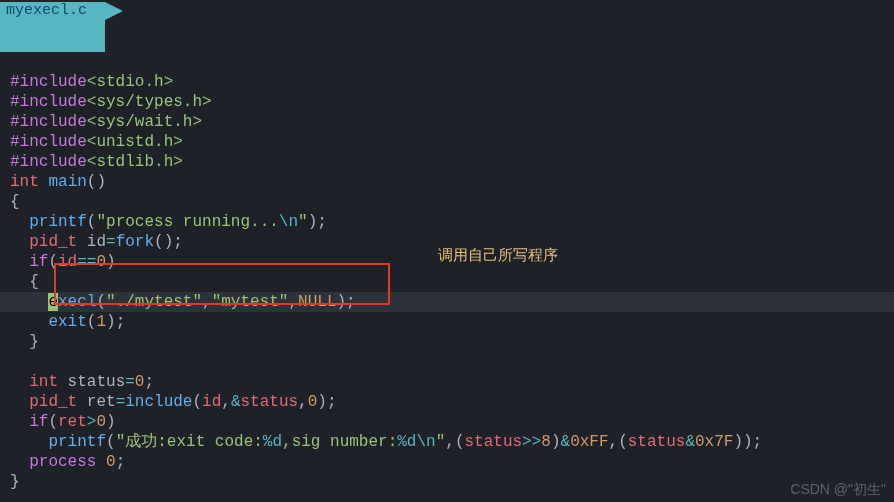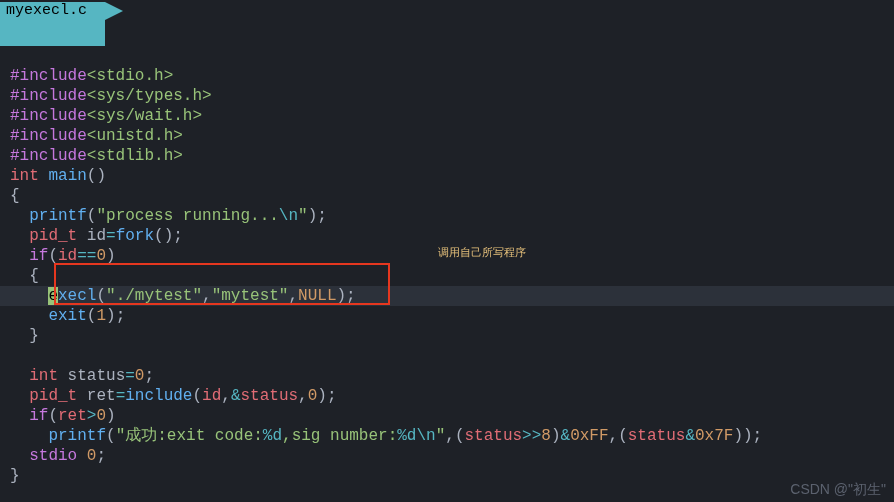--- a/index.html
+++ b/index.html
@@ -11,22 +11,22 @@
     line-height: 1.25;
     width: 894px;
     height: 502px;
     overflow: hidden;
     position: relative;
     color: #abb2bf;
   }
   .tab {
     display: inline-block;
     background: #56b6c2;
-    color: #000000;
-    padding: 0 18px 10px 6px;
+    color: #0c4a6e;
+    padding: 0 18px 16px 6px;
     font-size: 15px;
     position: relative;
     height: 34px;
     line-height: 18px;
   }
   .tab::after {
     content: "";
     position: absolute;
     right: -18px;
     top: 0;
@@ -56,21 +56,21 @@
     border:2px solid #e6371f;
     left:54px; top:263px;
     width:332px; height:38px;
     pointer-events:none;
   }
   .annotation {
     position:absolute;
     left:438px; top:246px;
     color:#e6c07b;
     font-family: "Microsoft YaHei", sans-serif;
-    font-size:11px;
+    font-size:15px;
   }
   .watermark {
     position:absolute;
     right:8px; bottom:4px;
     color:#6b7280;
     font-family: "Microsoft YaHei", sans-serif;
     font-size:14px;
     opacity:0.8;
   }
 </style>
@@ -93,21 +93,21 @@
   <span class="kw-type">pid_t</span><span class="plain"> id</span><span class="op">=</span><span class="fn">fork</span><span class="punct">(</span><span class="punct">)</span><span class="punct">;</span>
   <span class="kw-pre">if</span><span class="punct">(</span><span class="var">id</span><span class="op">==</span><span class="kw-const">0</span><span class="punct">)</span>
   <span class="punct">{</span>
 <div class="hi-line">    <span class="cursor">e</span><span class="fn">xecl</span><span class="punct">(</span><span class="str">"./mytest"</span><span class="punct">,</span><span class="str">"mytest"</span><span class="punct">,</span><span class="kw-const">NULL</span><span class="punct">)</span><span class="punct">;</span></div>    <span class="fn">exit</span><span class="punct">(</span><span class="kw-const">1</span><span class="punct">)</span><span class="punct">;</span>
   <span class="punct">}</span>
 
   <span class="kw-type">int</span><span class="plain"> status</span><span class="op">=</span><span class="kw-const">0</span><span class="punct">;</span>
   <span class="kw-type">pid_t</span><span class="plain"> ret</span><span class="op">=</span><span class="fn">include</span><span class="punct">(</span><span class="var">id</span><span class="punct">,</span><span class="op">&amp;</span><span class="var">status</span><span class="punct">,</span><span class="kw-const">0</span><span class="punct">)</span><span class="punct">;</span>
   <span class="kw-pre">if</span><span class="punct">(</span><span class="var">ret</span><span class="op">&gt;</span><span class="kw-const">0</span><span class="punct">)</span>
     <span class="fn">printf</span><span class="punct">(</span><span class="str">"成功:exit code:</span><span class="esc">%d</span><span class="str">,sig number:</span><span class="esc">%d</span><span class="esc">\n</span><span class="str">"</span><span class="punct">,</span><span class="punct">(</span><span class="var">status</span><span class="op">&gt;&gt;</span><span class="kw-const">8</span><span class="punct">)</span><span class="op">&amp;</span><span class="kw-const">0xFF</span><span class="punct">,</span><span class="punct">(</span><span class="var">status</span><span class="op">&amp;</span><span class="kw-const">0x7F</span><span class="punct">)</span><span class="punct">)</span><span class="punct">;</span>
-  <span class="kw-pre">stdio</span> <span class="kw-const">0</span><span class="punct">;</span>
+  <span class="kw-pre">process</span> <span class="kw-const">0</span><span class="punct">;</span>
 <span class="punct">}</span>
 </div>
 
 <div class="redbox"></div>
 <div class="annotation">调用自己所写程序</div>
 <div class="watermark">CSDN @"初生"</div>
 
 
 
 

